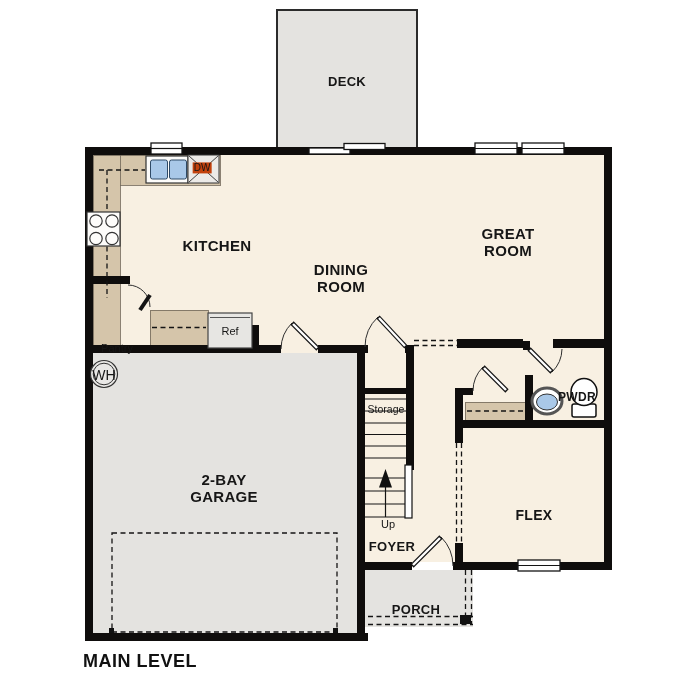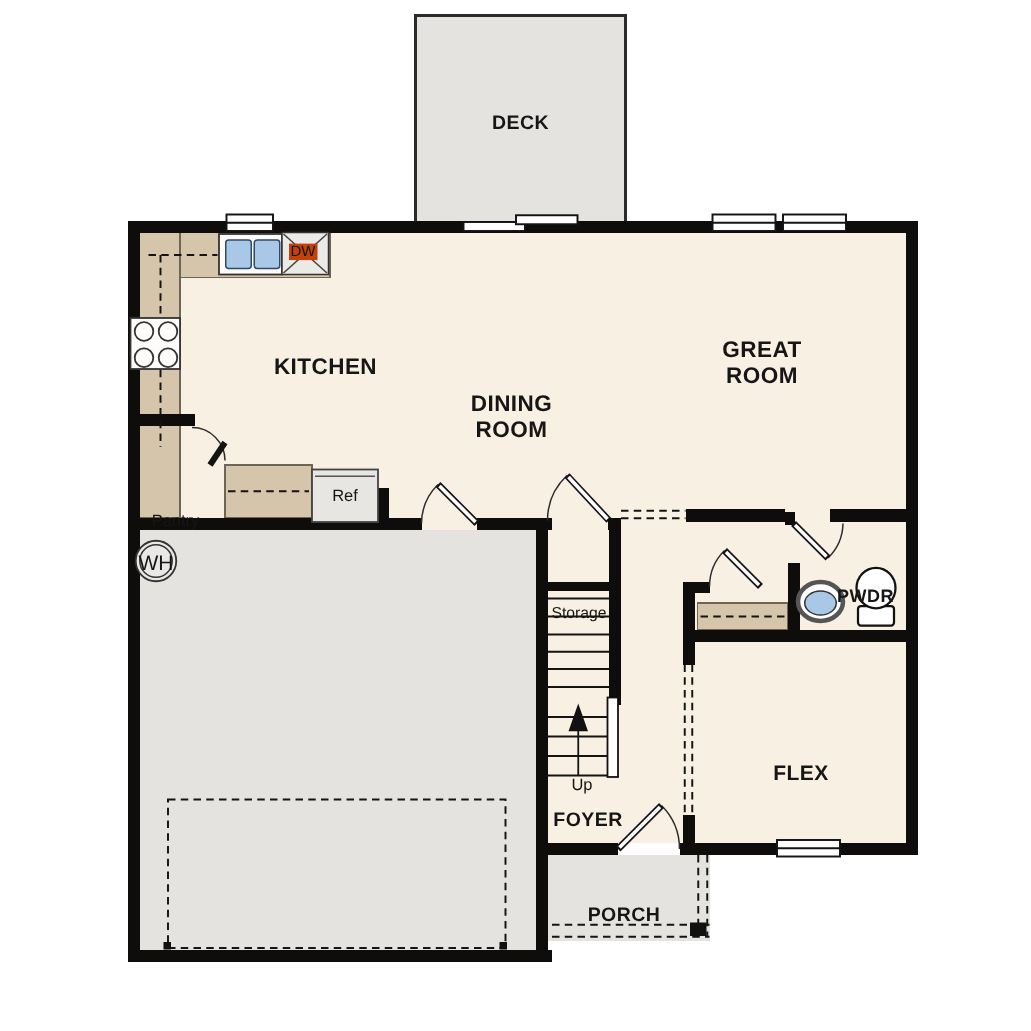--- a/index.html
+++ b/index.html
@@ -206,21 +206,23 @@
   </svg>
 
   <div class="lbl" style="left:347px;top:82px;font-size:13px;">DECK</div>
   <div class="lbl" style="left:196px;top:246px;font-size:15px;margin-left:21px;">KITCHEN</div>
   <div class="lbl wrap" style="left:341px;top:243px;font-size:15px;width:70px;margin-top:36px;">DINING ROOM</div>
   <div class="lbl wrap" style="left:508px;top:243px;font-size:15px;width:70px;">GREAT ROOM</div>
   <div class="lbl" style="left:577px;top:382px;font-size:12px;margin-top:16px;">PWDR</div>
   <div class="lbl" style="left:534px;top:516px;font-size:14px;">FLEX</div>
   <div class="lbl" style="left:392px;top:547px;font-size:13px;">FOYER</div>
   <div class="lbl" style="left:416px;top:590px;font-size:13px;margin-top:20px;">PORCH</div>
+  <div class="lbl wrap" style="left:224px;top:489px;font-size:15px;width:78px;">2-BAY GARAGE</div>
 
   <div class="lbl sm" style="left:117px;top:348px;font-size:11px;">Pantry</div>
   <div class="lbl sm" style="left:230px;top:331px;font-size:11px;text-align:right;">Ref</div>
   <div class="lbl sm" style="left:202px;top:168px;font-size:10px;background:#c2410c;padding:0 1px;">DW</div>
   <div class="lbl sm" style="left:104px;top:376px;font-size:14px;">WH</div>
   <div class="lbl sm" style="left:386px;top:362px;font-size:10.5px;margin-top:48px;">Storage</div>
   <div class="lbl sm" style="left:388px;top:524px;font-size:11px;">Up</div>
 
+  <div class="title" style="left:83px;top:661px;">MAIN LEVEL</div>
 </div>
 
 </body></html>

